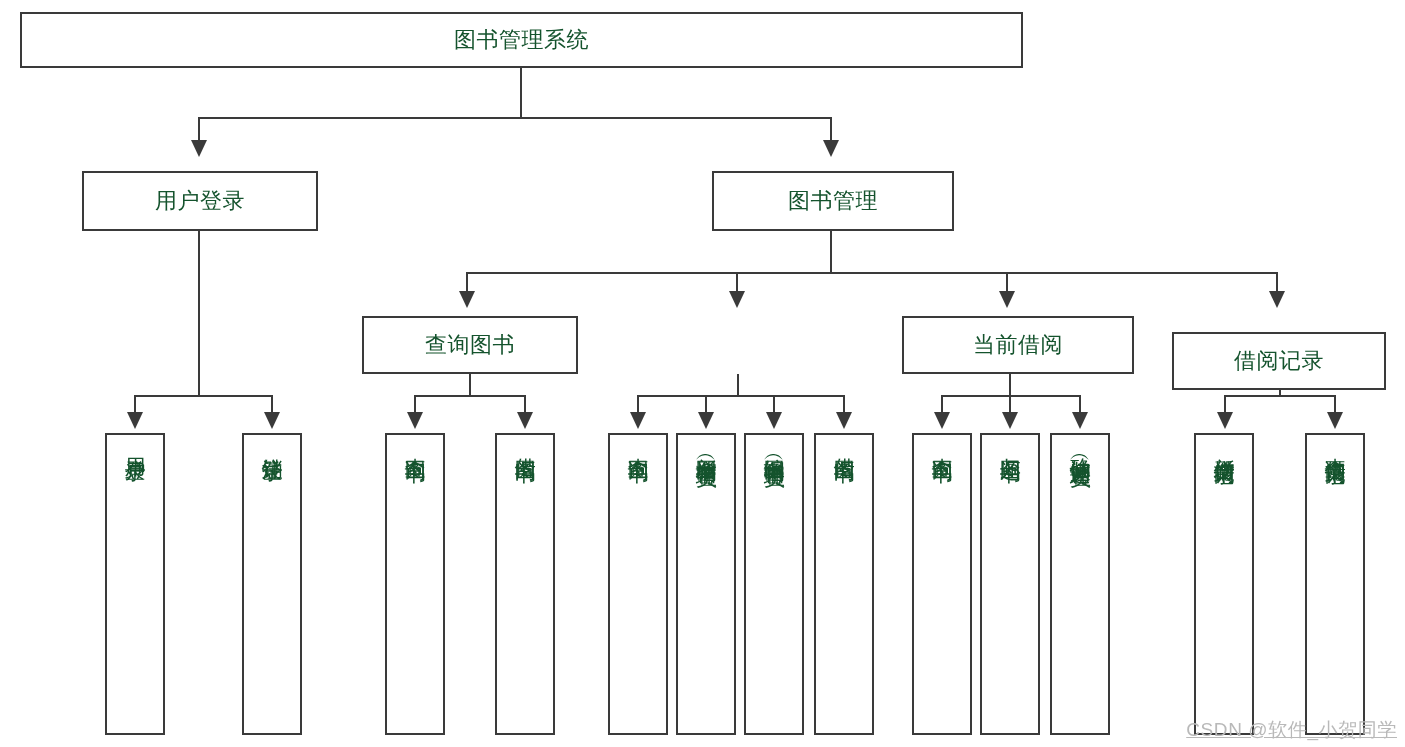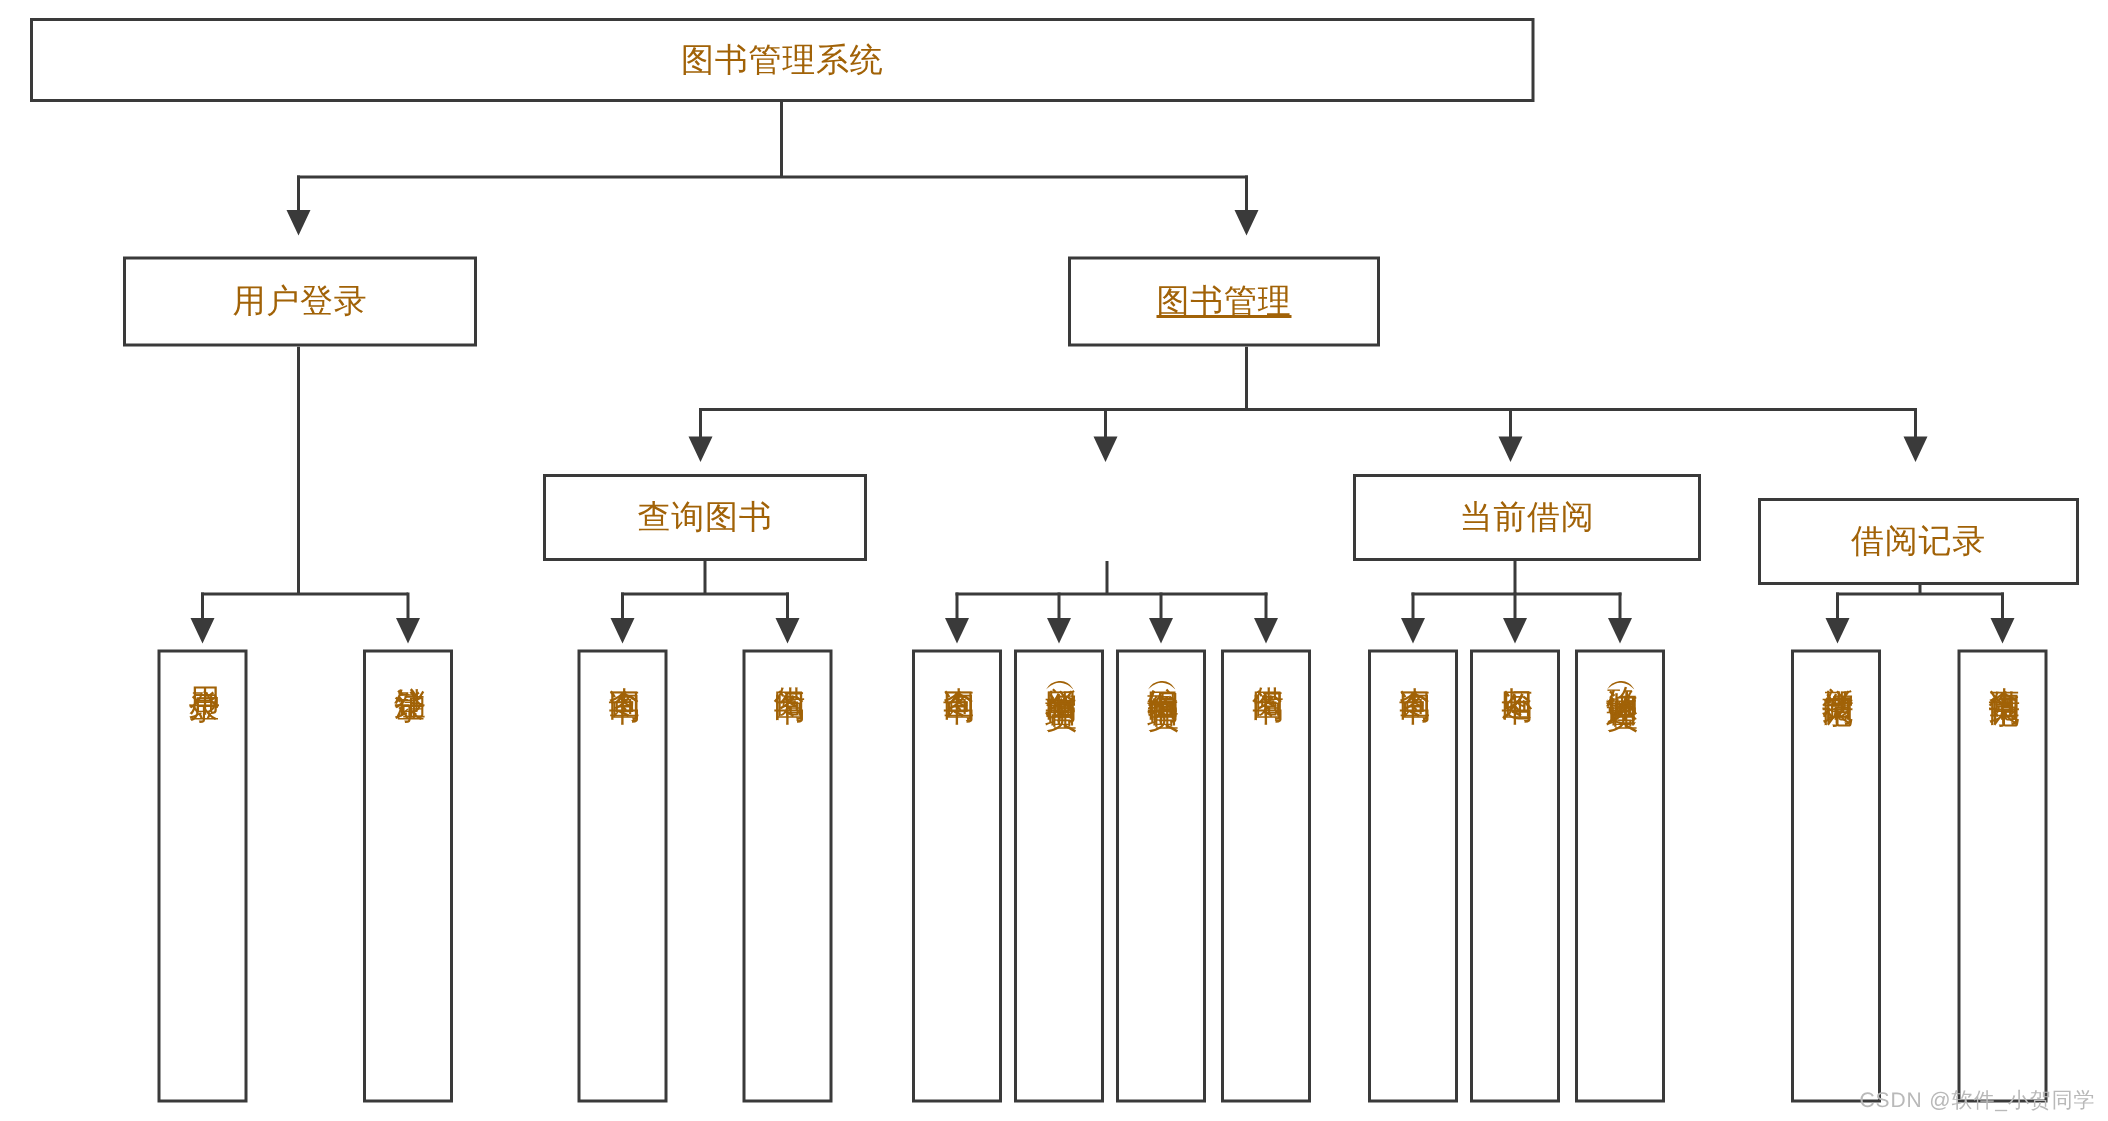--- a/index.html
+++ b/index.html
@@ -17,21 +17,21 @@
 
   
   .node{
     position:absolute;
     box-sizing:border-box;
     background:#ffffff;
     border:2px solid #3a3a3a;
     display:flex;
     align-items:center;
     justify-content:center;
-    color:#a16207;
+    color:#14532d;
     z-index:3;
   }
   .node .lbl{
     display:block;
     text-align:center;
     line-height:1.12;
     letter-spacing:.5px;
   }
   .node.h .lbl{ font-size:22px; }
 
@@ -66,26 +66,27 @@
     border-right:8px solid transparent;
     border-top:17px solid #3a3a3a;
     z-index:2;
   }
 
   
   #watermark{
     position:absolute;
     right:8px;
     bottom:4px;
-    font-size:14px;
+    font-size:19px;
     color:#b9b9b9;
     letter-spacing:.6px;
     white-space:nowrap;
     z-index:5;
     font-family:"Liberation Sans","DejaVu Sans",sans-serif;
+    text-decoration:underline;
   }
 </style>
 </head>
 <body>
 
 <div id="canvas">
 
   <div class="node h" style="left:20px;top:12px;width:1003px;height:56px;">
     <span class="lbl">图书管理系统</span>
   </div>
@@ -97,21 +98,21 @@
   <div class="ln v" style="left:198px;top:117px;width:2px;height:26px;"></div>
   <div class="arw" style="left:191px;top:140px;"></div>
 
   <div class="ln v" style="left:830px;top:117px;width:2px;height:26px;"></div>
   <div class="arw" style="left:823px;top:140px;"></div>
 
   <div class="node h" style="left:82px;top:171px;width:236px;height:60px;">
     <span class="lbl">用户登录</span>
   </div>
 
-  <div class="node h" style="left:712px;top:171px;width:208px;height:60px;text-decoration:underline;">
+  <div class="node h" style="left:712px;top:171px;width:242px;height:60px;">
     <span class="lbl">图书管理</span>
   </div>
 
   <div class="ln v" style="left:198px;top:231px;width:2px;height:165px;"></div>
   <div class="ln h" style="left:134px;top:395px;width:138px;height:2px;"></div>
   <div class="ln v" style="left:134px;top:395px;width:2px;height:20px;"></div>
   <div class="arw" style="left:127px;top:412px;"></div>
   <div class="ln v" style="left:271px;top:395px;width:2px;height:20px;"></div>
   <div class="arw" style="left:264px;top:412px;"></div>
 

